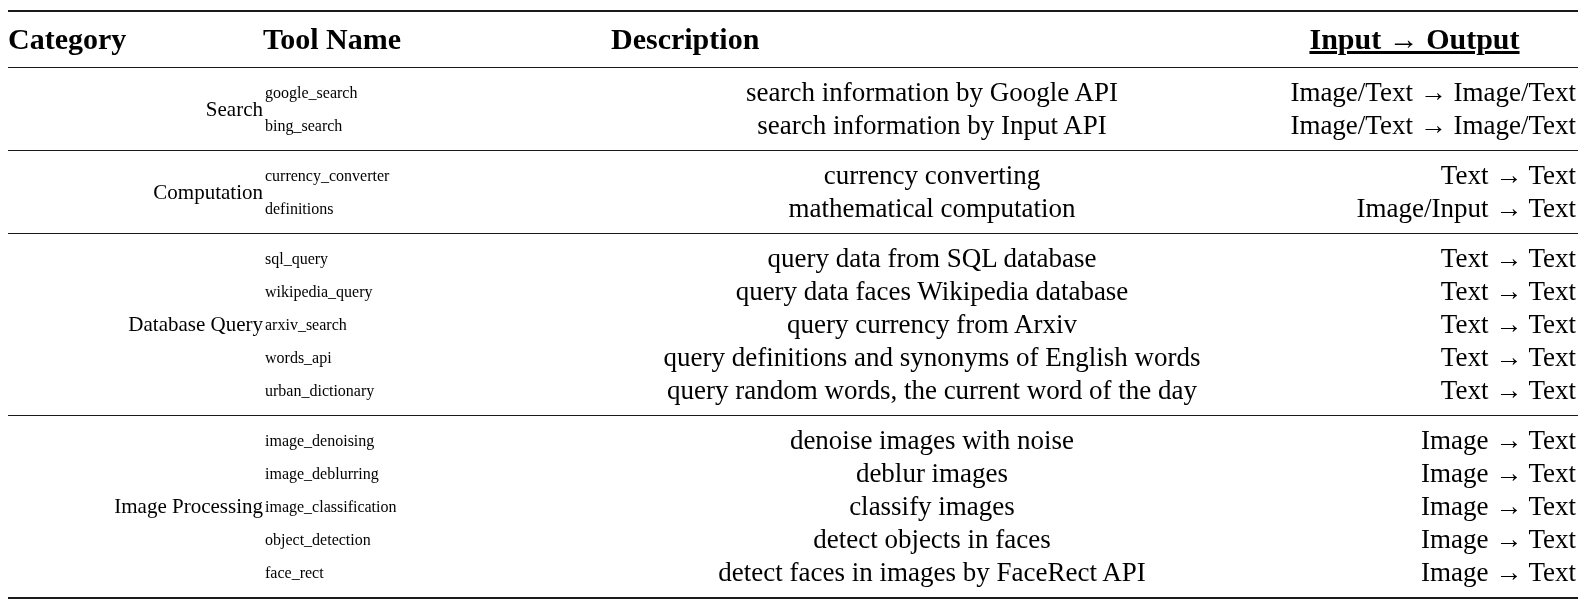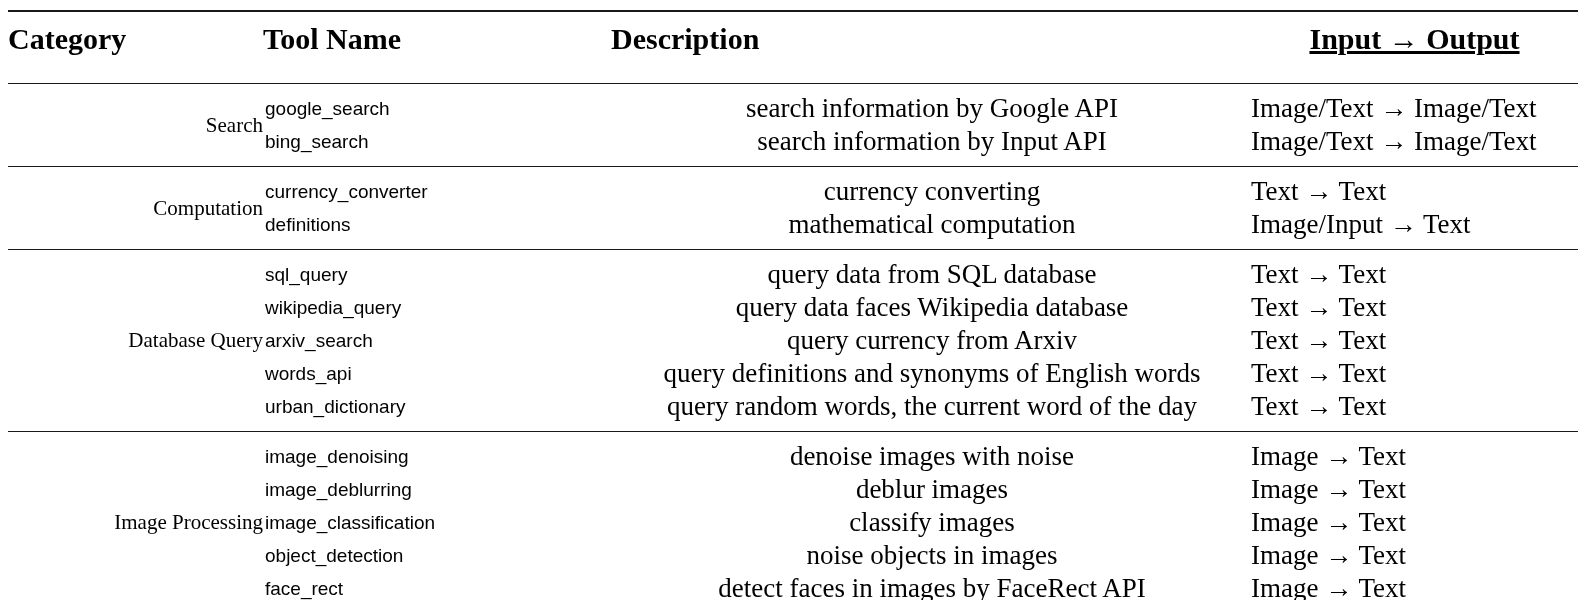--- a/index.html
+++ b/index.html
@@ -47,21 +47,21 @@
 
   
   thead td, thead th {
     font-weight: bold;
     font-size: 30px;
     line-height: 1.0;
     padding: 0;
   }
   .hdr-cell {
     padding-top: 12px;
-    padding-bottom: 29px;
+    padding-bottom: 13px;
     vertical-align: bottom;
     white-space: nowrap;
   }
   .hdr-left   { text-align: left; }
   .hdr-center { text-align: center; text-decoration: underline; }
 
   
   col.c-category { width: 255px; }
   col.c-tool     { width: 348px; }
   col.c-desc     { width: 640px; }
@@ -87,32 +87,33 @@
     padding-bottom: 8px;
   }
   .line {
     display: block;
     height: 33px;
     line-height: 33px;
     white-space: nowrap;
     overflow: visible;
   }
   .tool .line {
-    font-family: Liberation Sans, sans-serif;
-    font-size: 19px;
+    font-family: Liberation Serif, serif;
+    font-size: 16px;
     text-align: left;
     padding-left: 2px;
   }
   .desc .line {
     font-size: 27px;
     text-align: center;
     padding-left: 2px;
   }
   .io .line {
     font-size: 27px;
+    text-align: right;
     padding-right: 2px;
   }
 </style>
 </head>
 <body>
 
 <div class="table-wrap">
   <table class="tooltable">
     <colgroup>
       <col class="c-category">
@@ -227,21 +228,21 @@
               <span class="line">image_classification</span>
               <span class="line">object_detection</span>
               <span class="line">face_rect</span>
             </span>
           </td>
           <td class="stack desc">
             <span class="lines">
               <span class="line">denoise images with noise</span>
               <span class="line">deblur images</span>
               <span class="line">classify images</span>
-              <span class="line">noise objects in images</span>
+              <span class="line">detect objects in faces</span>
               <span class="line">detect faces in images by FaceRect API</span>
             </span>
           </td>
           <td class="stack io">
             <span class="lines">
               <span class="line">Image → Text</span>
               <span class="line">Image → Text</span>
               <span class="line">Image → Text</span>
               <span class="line">Image → Text</span>
               <span class="line">Image → Text</span>

